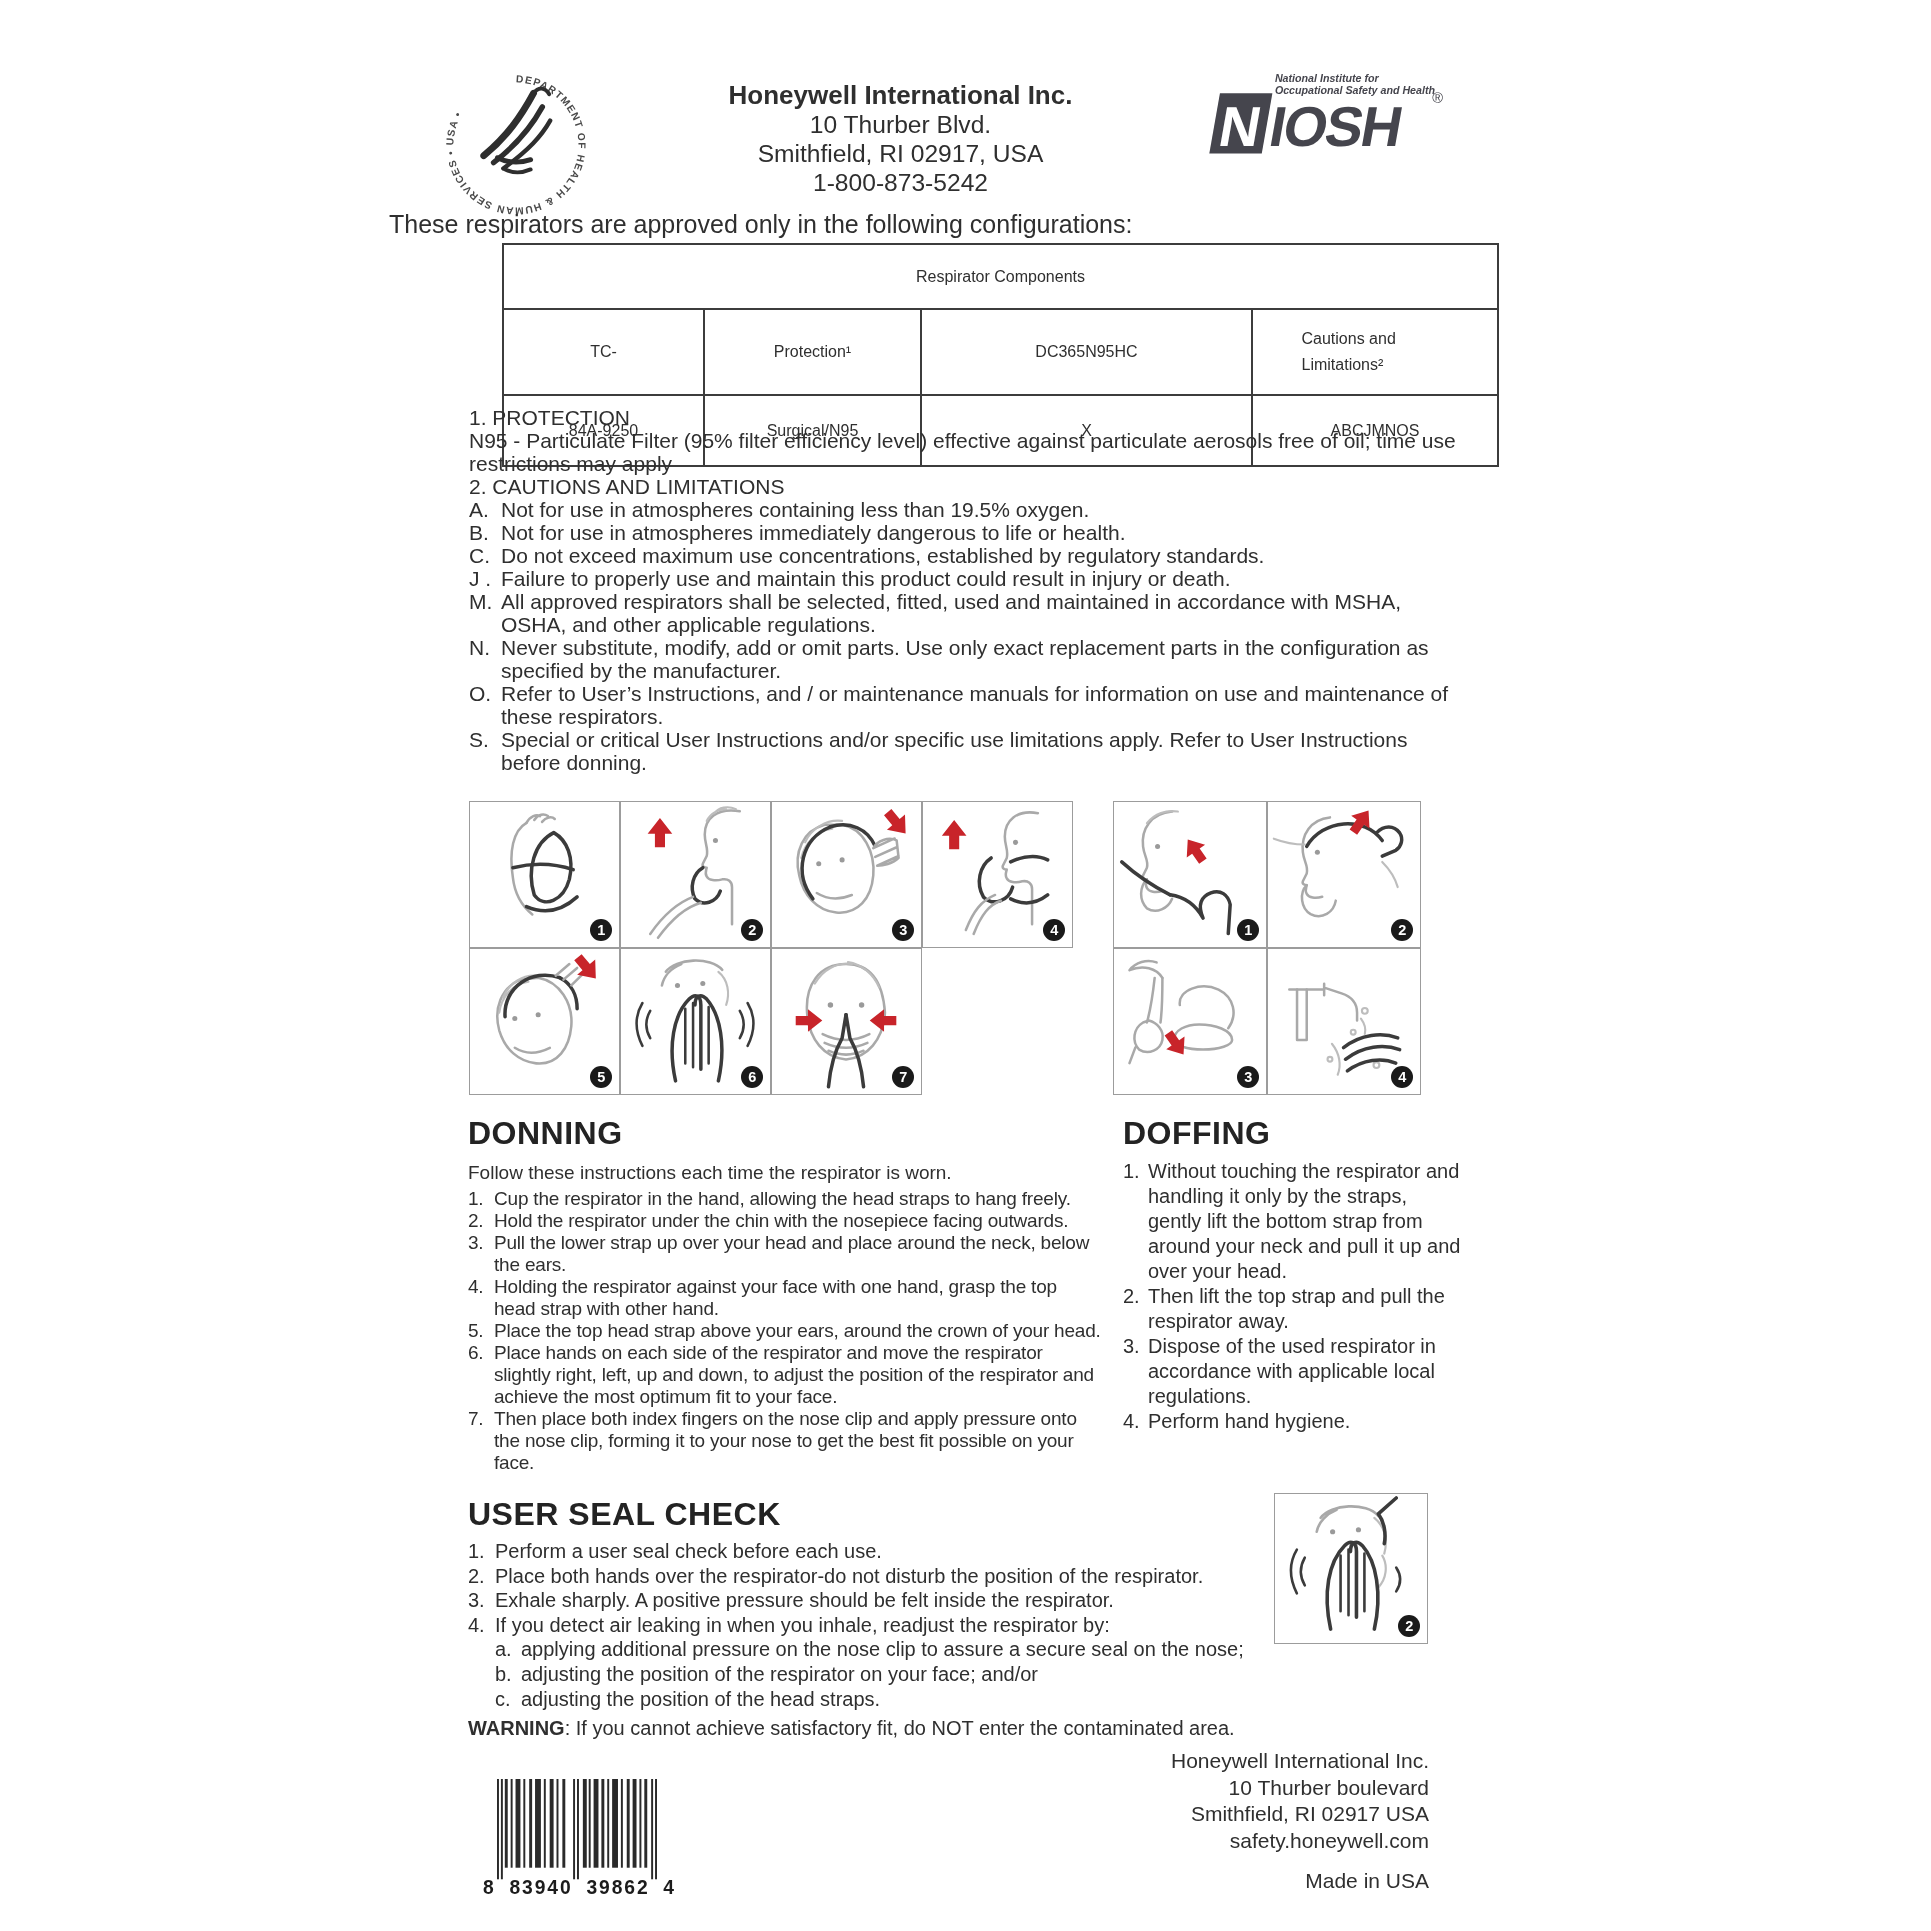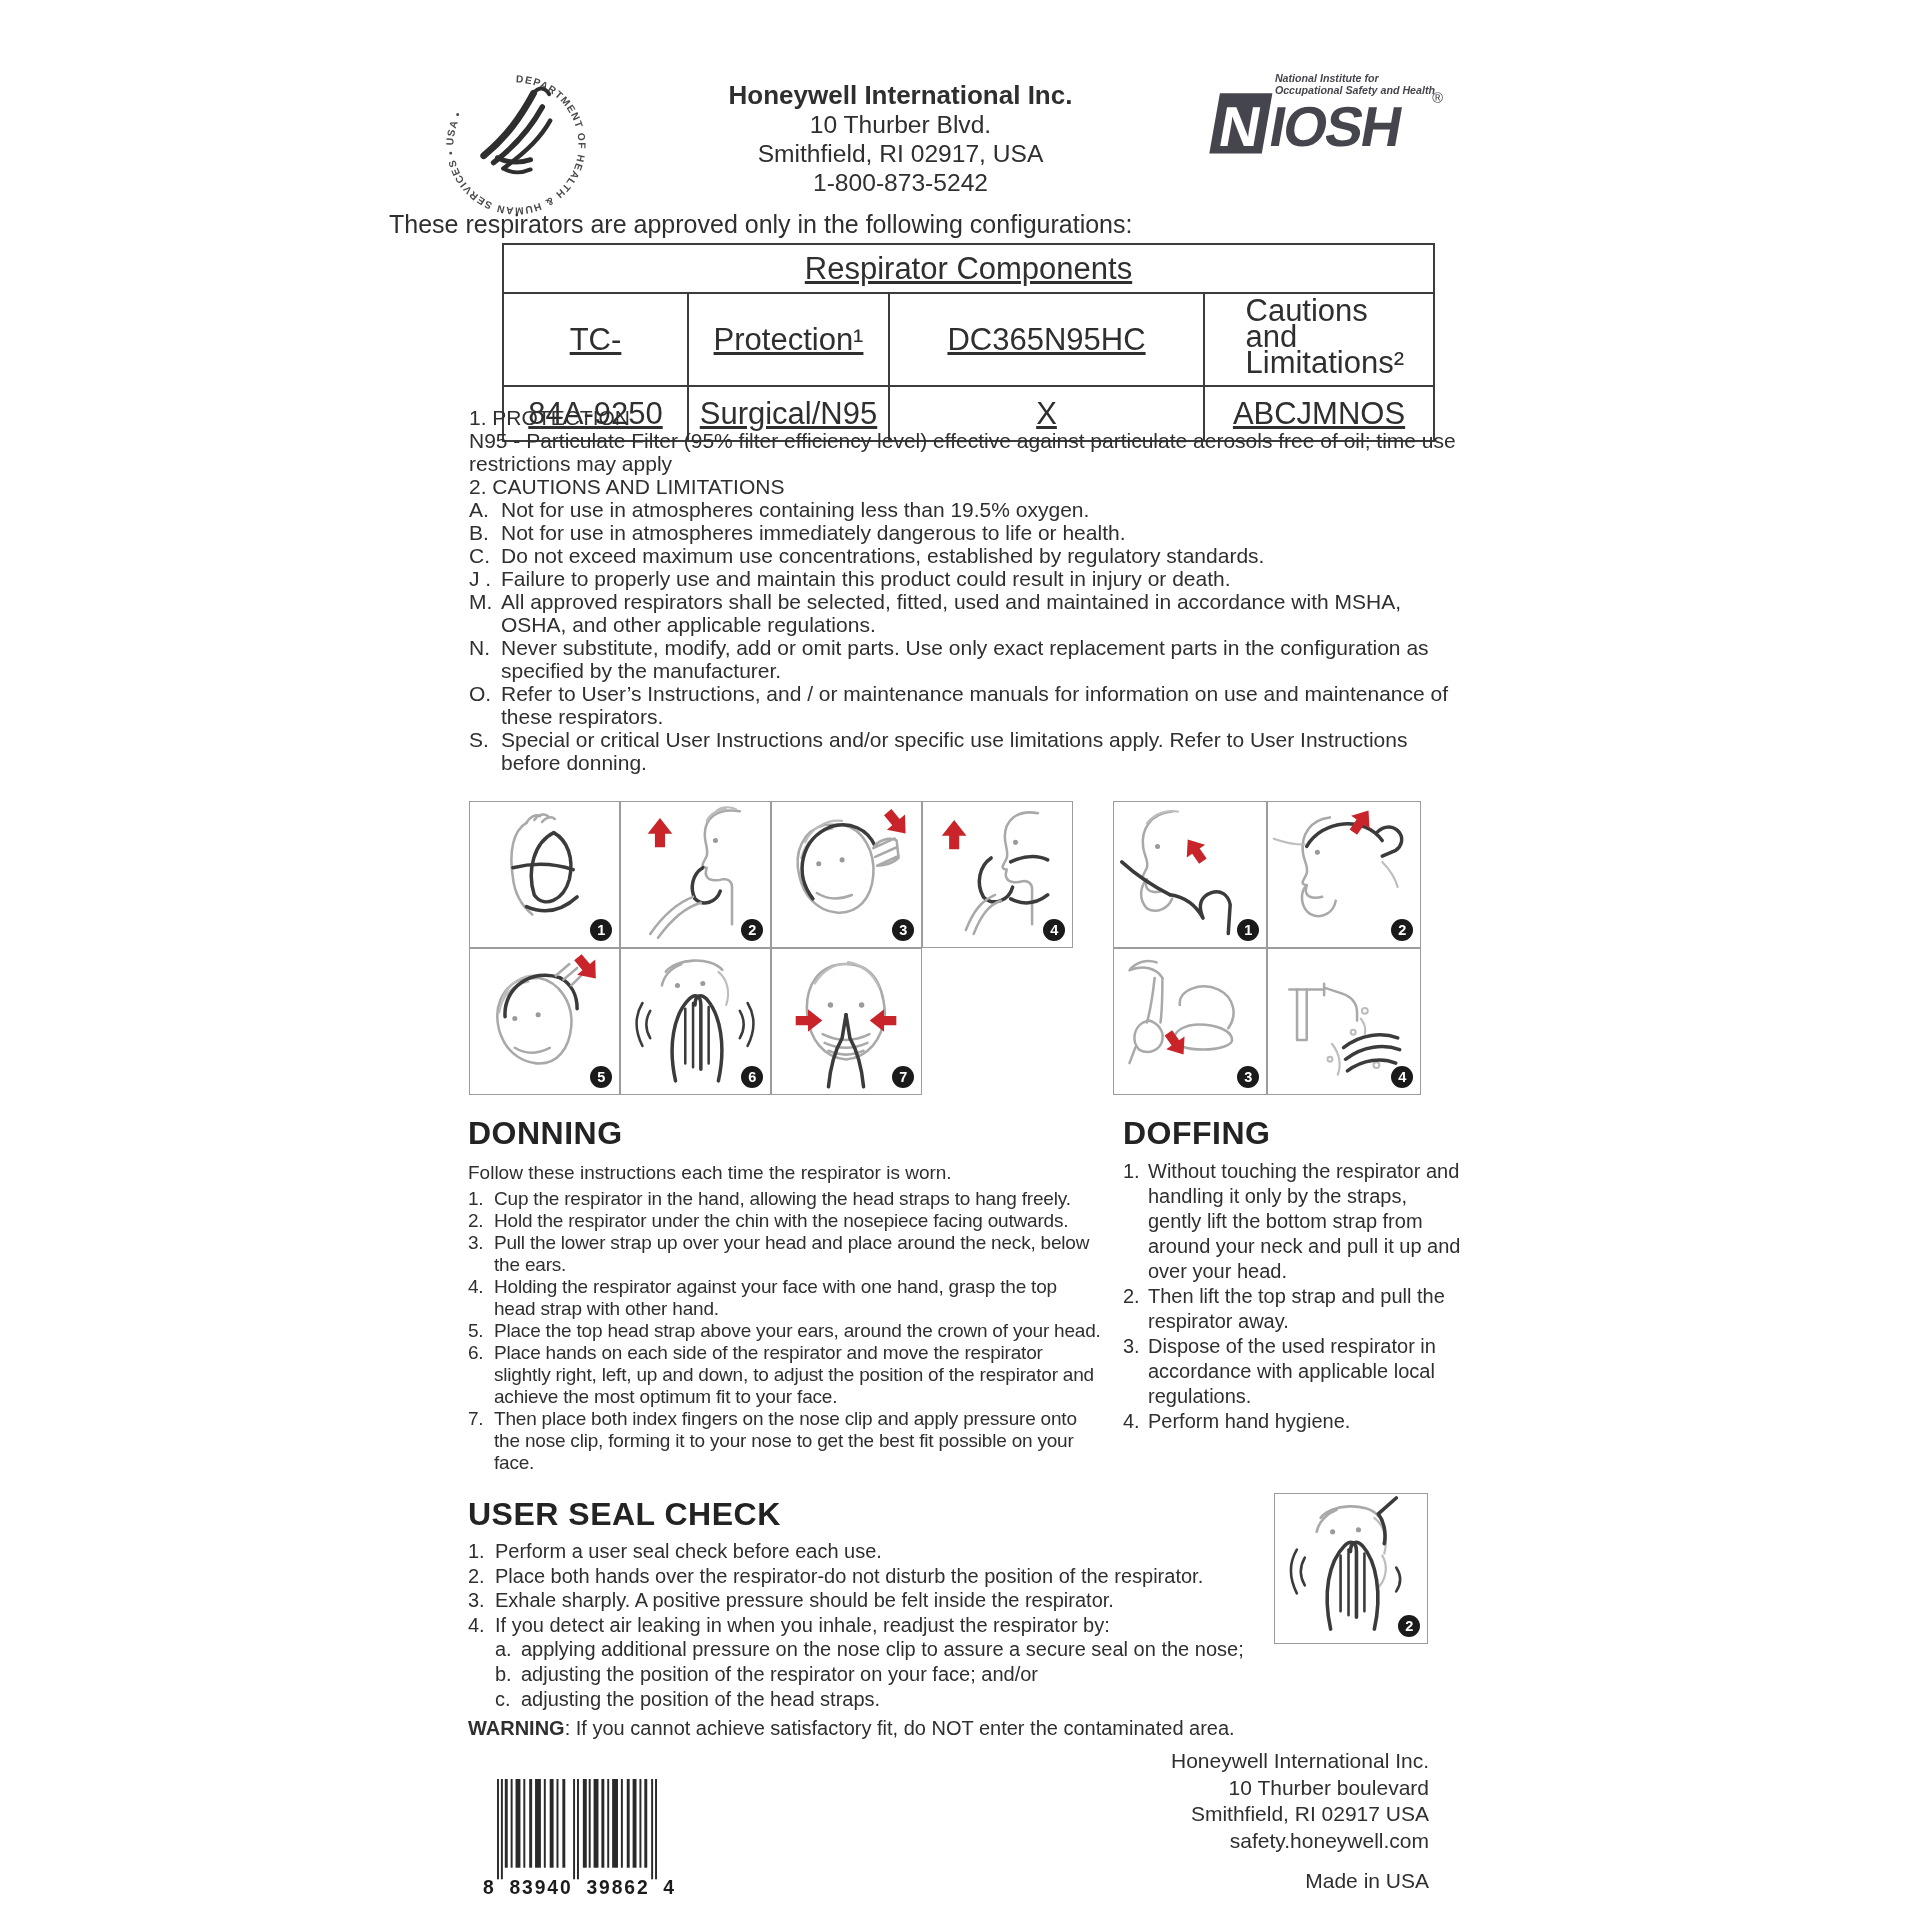--- a/index.html
+++ b/index.html
@@ -9,21 +9,21 @@
 
   
   .hdr-center{left:611px;top:81px;width:579px;text-align:center;line-height:29px;font-size:24.6px;}
   .hdr-name{font-weight:700;font-size:26px;}
 
   
   .approval{left:389px;top:210px;width:1120px;text-align:left;font-size:25px;}
 
   
   table.cfg{position:absolute;left:502px;top:243px;border-collapse:collapse;table-layout:fixed;}
-  table.cfg td{border:2.4px solid #3c3c3c;text-align:center;font-size:31px;padding:4px;text-decoration:underline;}
+  table.cfg td{border:2.4px solid #3c3c3c;text-align:center;font-size:16px;padding:12px;}
   td.c0{width:175px;} td.c1{width:191px;} td.c2{width:305px;} td.c3{width:220px;}
   .row-title td{height:39px;}
   .row-head td{height:60px;}
   .row-data td{height:45px;border-radius:16px;}
   .wrapcell{display:inline-block;text-align:left;width:147px;line-height:26px;}
 
   
   .notes{left:469px;top:406px;width:987px;font-size:21px;line-height:23px;}
   .note-item{display:grid;grid-template-columns:32px 1fr;}
   .note-item .m{}

